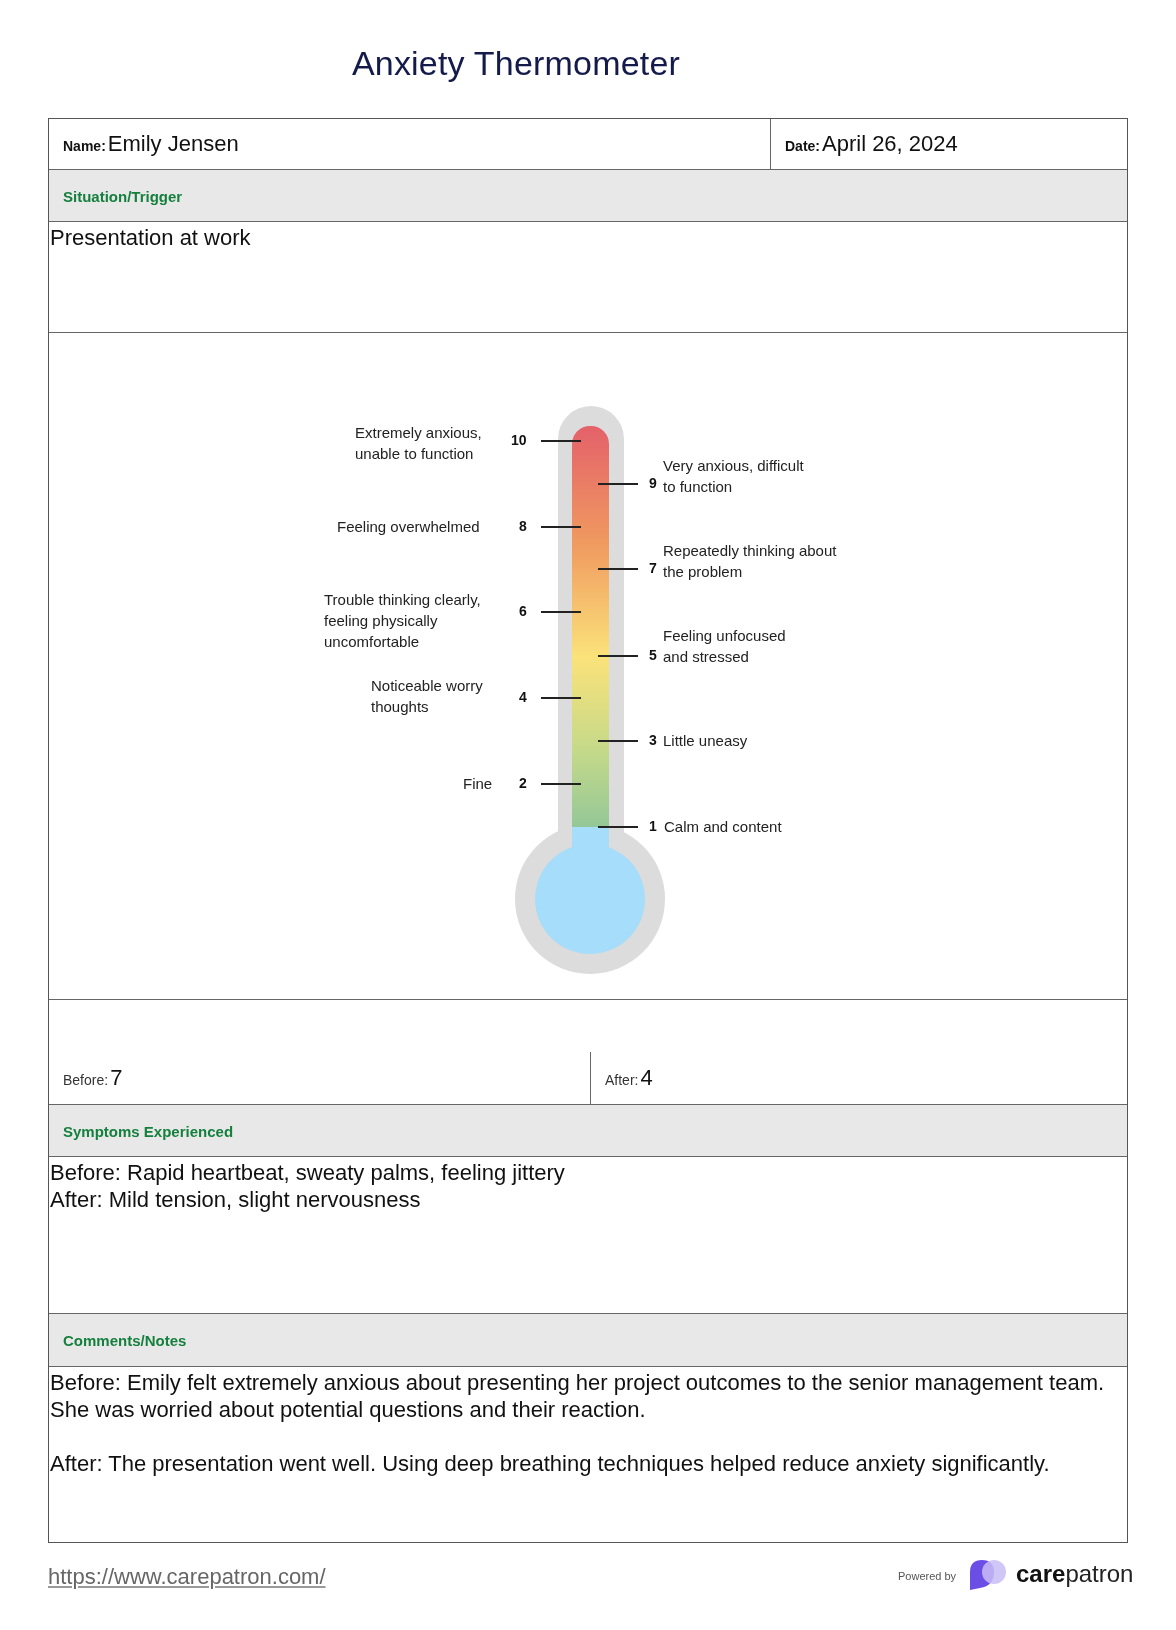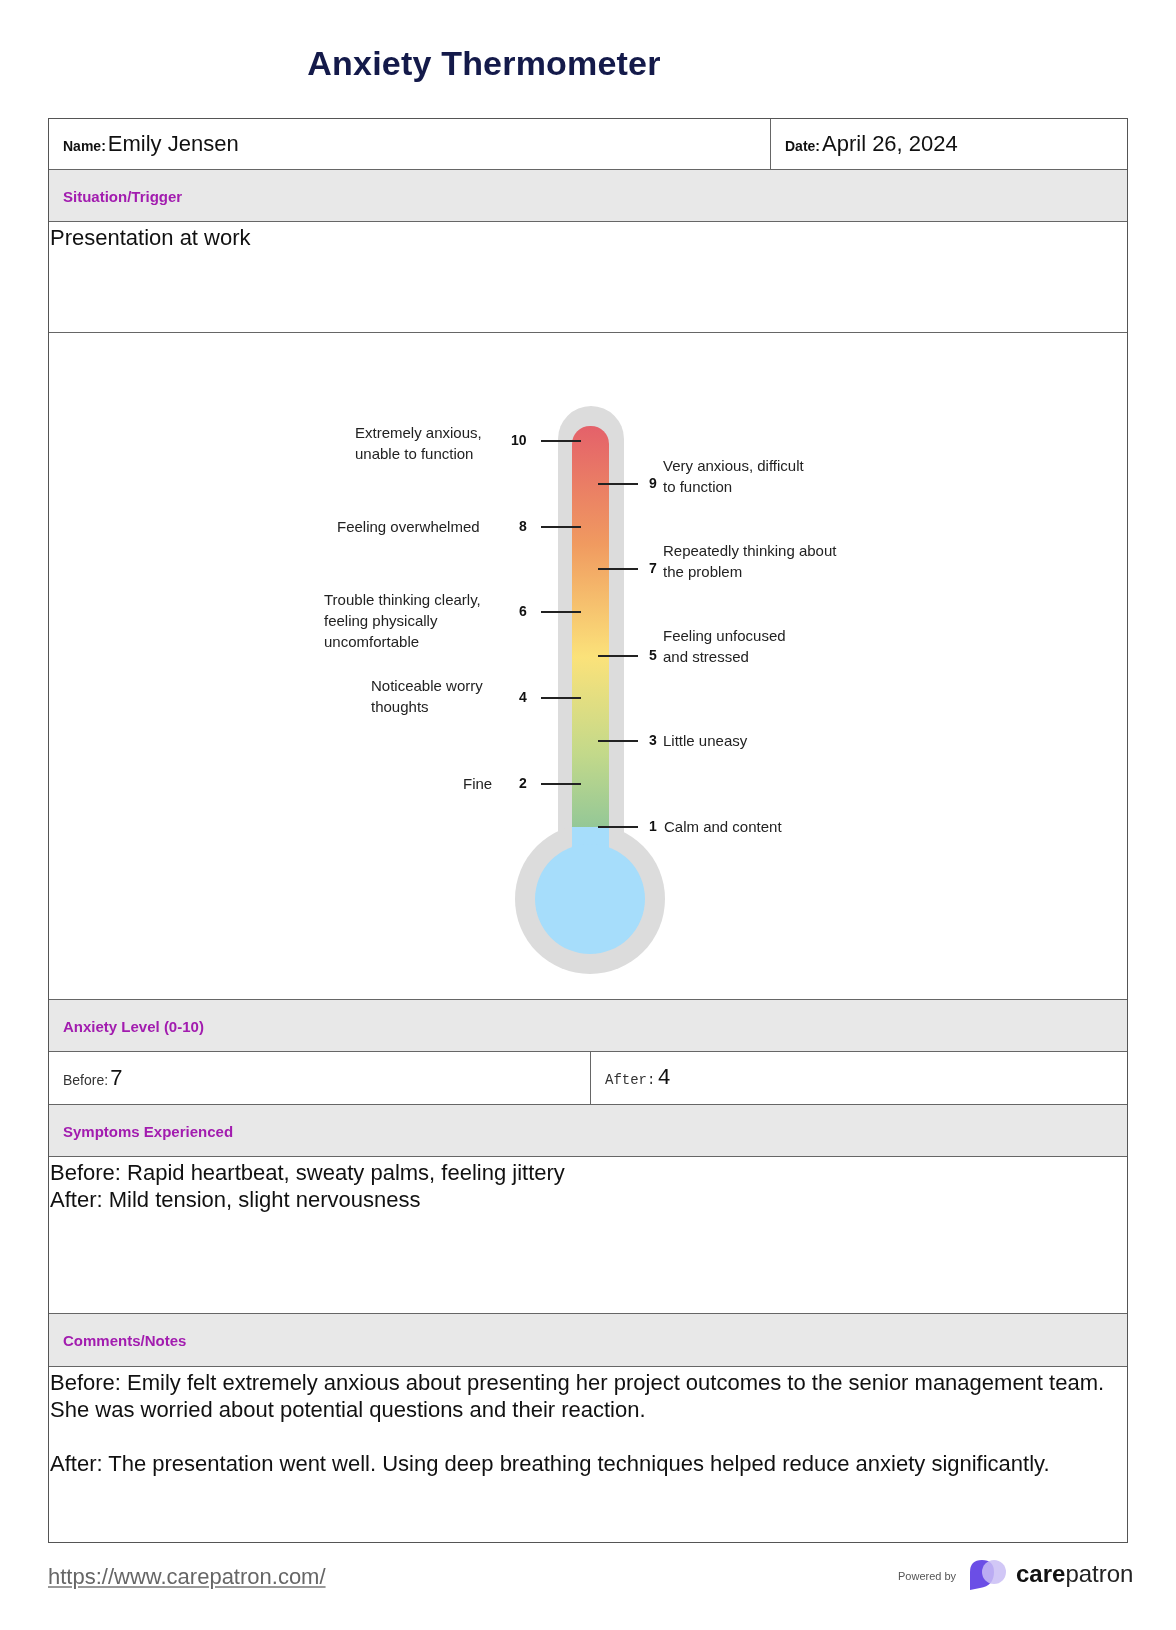--- a/index.html
+++ b/index.html
@@ -1,21 +1,21 @@
 <!DOCTYPE html>
 <html><head>
 <meta charset="utf-8">
 <style>
   html, body { margin:0; padding:0; background:#ffffff; }
   body { width:1176px; height:1630px; position:relative; font-family:"Liberation Sans", sans-serif; color:#1a1a1a; overflow:hidden; }
-  .title { position:absolute; left:0; width:968px; top:44px; text-align:center; font-size:34px; font-weight:bold; color:#141a4a; letter-spacing:0.2px; }
+  .title { position:absolute; left:0; width:968px; top:44px; text-align:center; font-size:34px; font-weight:normal; color:#141a4a; letter-spacing:0.2px;padding-left:32px; }
   .form { position:absolute; left:48px; top:118px; width:1080px; height:1425px; border:1.5px solid #555; box-sizing:border-box; }
   .row { position:absolute; left:0; width:100%; box-sizing:border-box; border-bottom:1.5px solid #666; }
   .row.hdr { background:#e8e8e8; }
-  .hdr-label { position:absolute; left:14px; top:50%; transform:translateY(-50%); font-size:15px; font-weight:bold; color:#a21caf; }
+  .hdr-label { position:absolute; left:14px; top:50%; transform:translateY(-50%); font-size:15px; font-weight:bold; color:#15803d; }
   .cell { position:absolute; top:0; height:100%; box-sizing:border-box; }
   .cell .lbl { font-size:14px; font-weight:bold; color:#111; }
   .cell .lbl.light { font-weight:normal; color:#333; }
   .cell .val { font-size:22px; color:#111; margin-left:2px; }
   .cell-inner { position:absolute; left:14px; top:50%; transform:translateY(-50%); white-space:nowrap; }
   .content-text { position:absolute; left:1px; top:2px; font-size:22px; line-height:27px; color:#111; white-space:pre-line; }
   .therm-label { position:absolute; font-size:15px; line-height:21px; color:#222; }
   .therm-label.left { text-align:left; }
   .therm-num { position:absolute; font-size:14px; font-weight:bold; color:#111; }
   .footer-link { position:absolute; left:48px; top:1564px; font-size:22px; color:#666; text-decoration:underline; text-decoration-color:#999; }
@@ -119,31 +119,28 @@
     <span class="therm-num" style="left:600px; top:353px;">3</span>
     <div class="therm-label left" style="left:614px; top:351px; white-space:pre-line;">Little uneasy</div>
 
     <span class="therm-num" style="left:470px; top:396px;">2</span>
     <div class="therm-label left" style="left:414px; top:394px; white-space:pre-line;">Fine</div>
 
     <span class="therm-num" style="left:600px; top:439px;">1</span>
     <div class="therm-label left" style="left:615px; top:437px; white-space:pre-line;">Calm and content</div>
   </div>
 
-  <div class="row hdr" style="top:881px; height:52px;">
-    <span class="hdr-label">Anxiety Level (0-10)</span>
-  </div>
 
   <div class="row" style="top:933px; height:53px;">
     <div class="cell" style="left:0; width:542px; border-right:1.5px solid #666;">
       <div class="cell-inner">
         <span class="lbl light">Before:</span><span class="val">7</span>
       </div>
     </div>
-    <div class="cell" style="left:542px; width:536px;font-family:Liberation Mono, monospace;">
+    <div class="cell" style="left:542px; width:536px;">
       <div class="cell-inner">
         <span class="lbl light">After:</span><span class="val">4</span>
       </div>
     </div>
   </div>
 
   <div class="row hdr" style="top:986px; height:52px;">
     <span class="hdr-label">Symptoms Experienced</span>
   </div>
 

